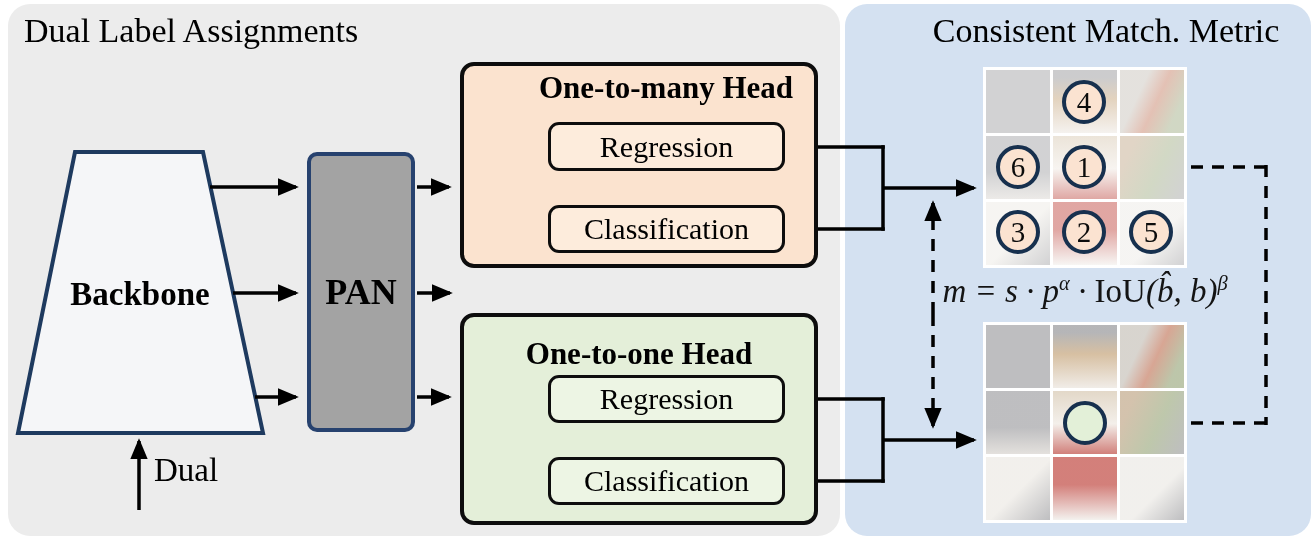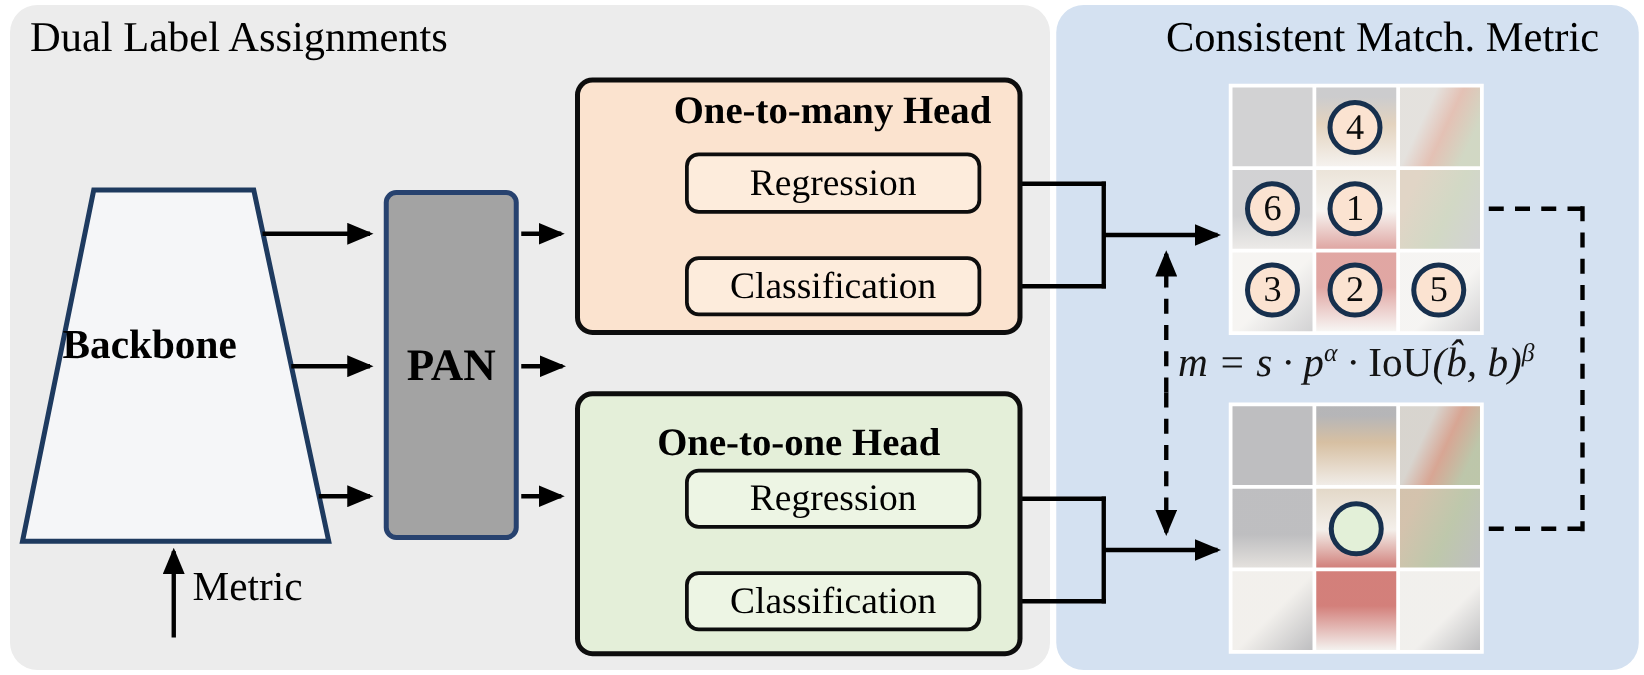--- a/index.html
+++ b/index.html
@@ -89,23 +89,23 @@
 
     <line class="dash" x1="933" y1="314" x2="933" y2="203" marker-end="url(#ah)"></line>
     <line class="dash" x1="933" y1="314" x2="933" y2="426" marker-end="url(#ah)"></line>
 
     <line class="dash" x1="1266" y1="167" x2="1117" y2="167" marker-end="url(#ah)"></line>
     <line class="dash" x1="1266" y1="165" x2="1266" y2="425"></line>
     <line class="dash" x1="1266" y1="423" x2="1117" y2="423" marker-end="url(#ah)"></line>
   </svg>
 
   <div class="big-title" style="left:24px;top:12px;">Dual Label Assignments</div>
-  <div class="lbl" style="left:50px;top:258px;width:180px;font-weight:bold;">Backbone</div>
+  <div class="lbl" style="left:50px;top:276px;width:180px;text-align:center;font-weight:bold;">Backbone</div>
   <div class="panbox">PAN</div>
-  <div class="lbl" style="left:154px;top:452px;">Metric</div>
+  <div class="lbl" style="left:154px;top:452px;">Dual</div>
 
   <div class="headbox" style="left:460px;top:62px;width:358px;height:206px;background:#fbe3cf;"></div>
   <div class="htitle" style="left:460px;top:70px;width:412px;">One-to-many Head</div>
   <div class="subbox" style="left:548px;top:122px;width:237px;height:49px;background:#fdecdc;">Regression</div>
   <div class="subbox" style="left:548px;top:205px;width:237px;height:48px;background:#fdecdc;">Classification</div>
 
   <div class="headbox" style="left:460px;top:313px;width:358px;height:212px;background:#e4efd9;"></div>
   <div class="htitle" style="left:460px;top:336px;width:358px;">One-to-one Head</div>
   <div class="subbox" style="left:548px;top:375px;width:237px;height:48px;background:#edf5e4;">Regression</div>
   <div class="subbox" style="left:548px;top:457px;width:237px;height:48px;background:#edf5e4;">Classification</div>

